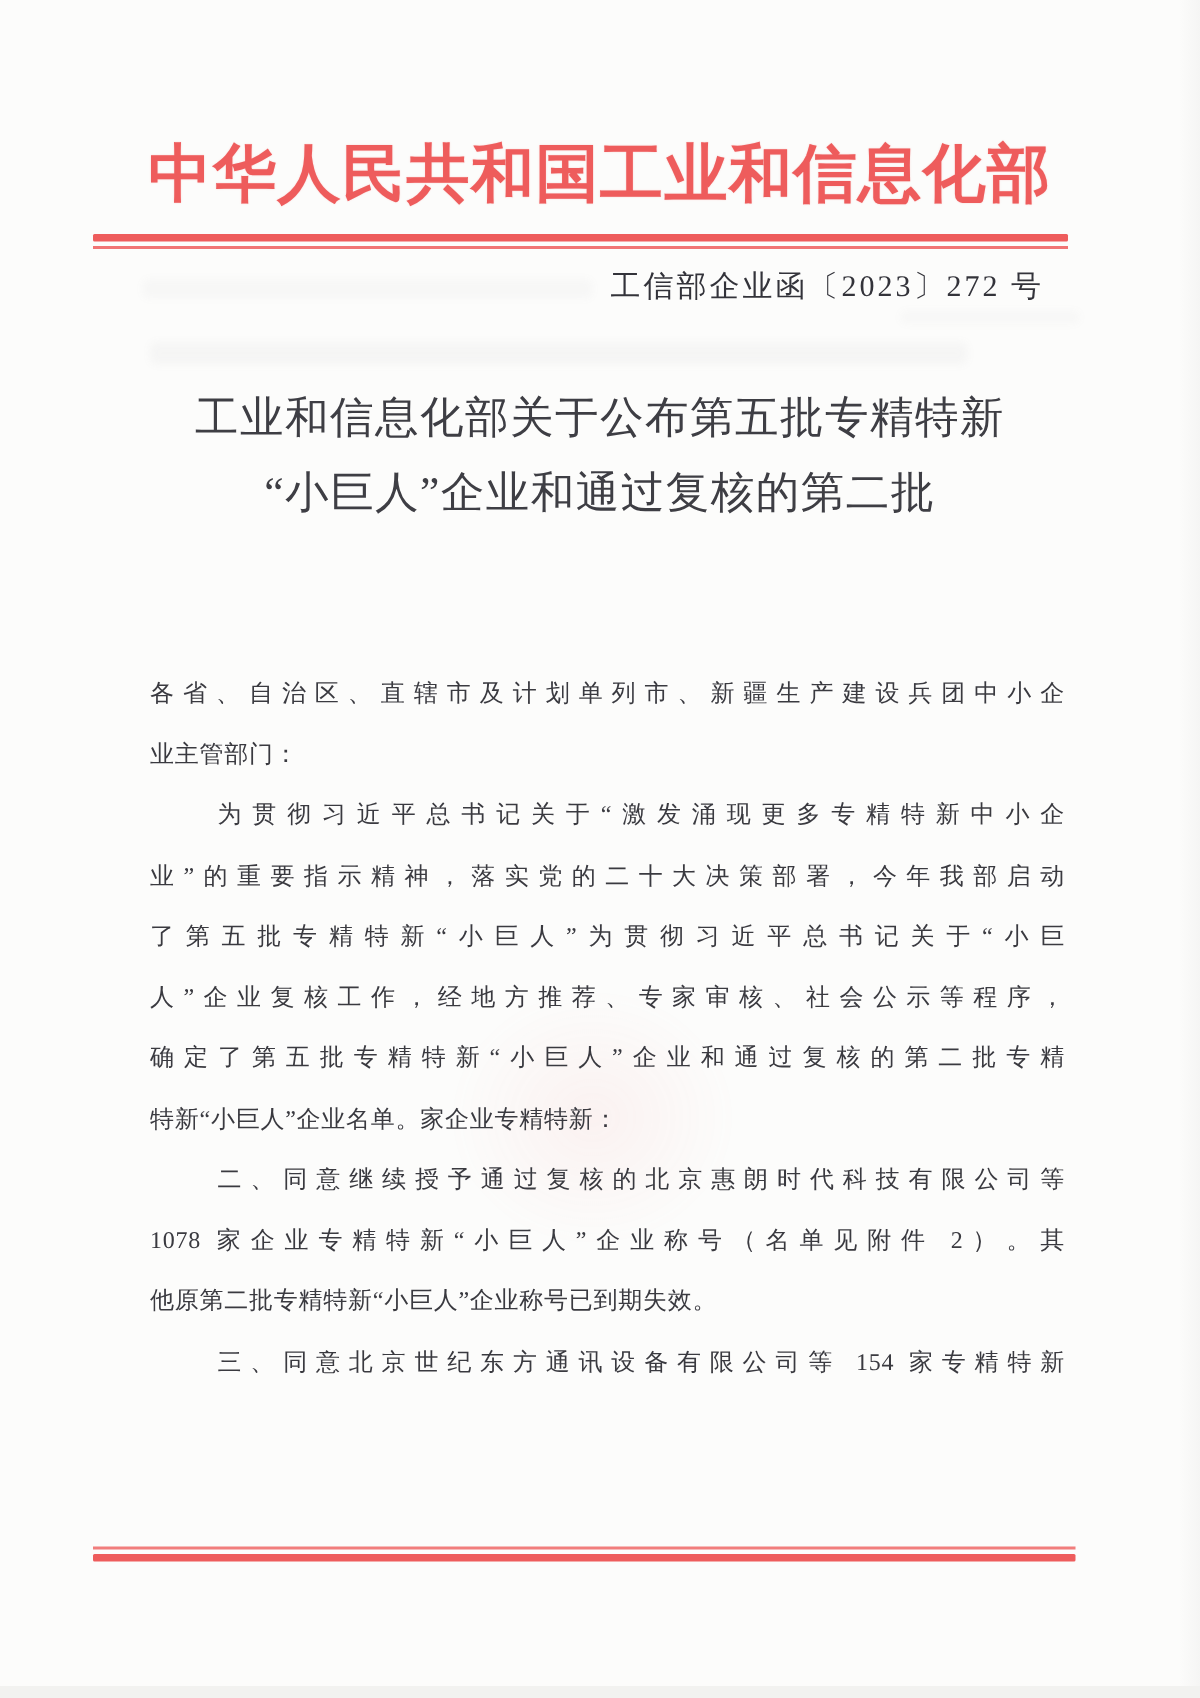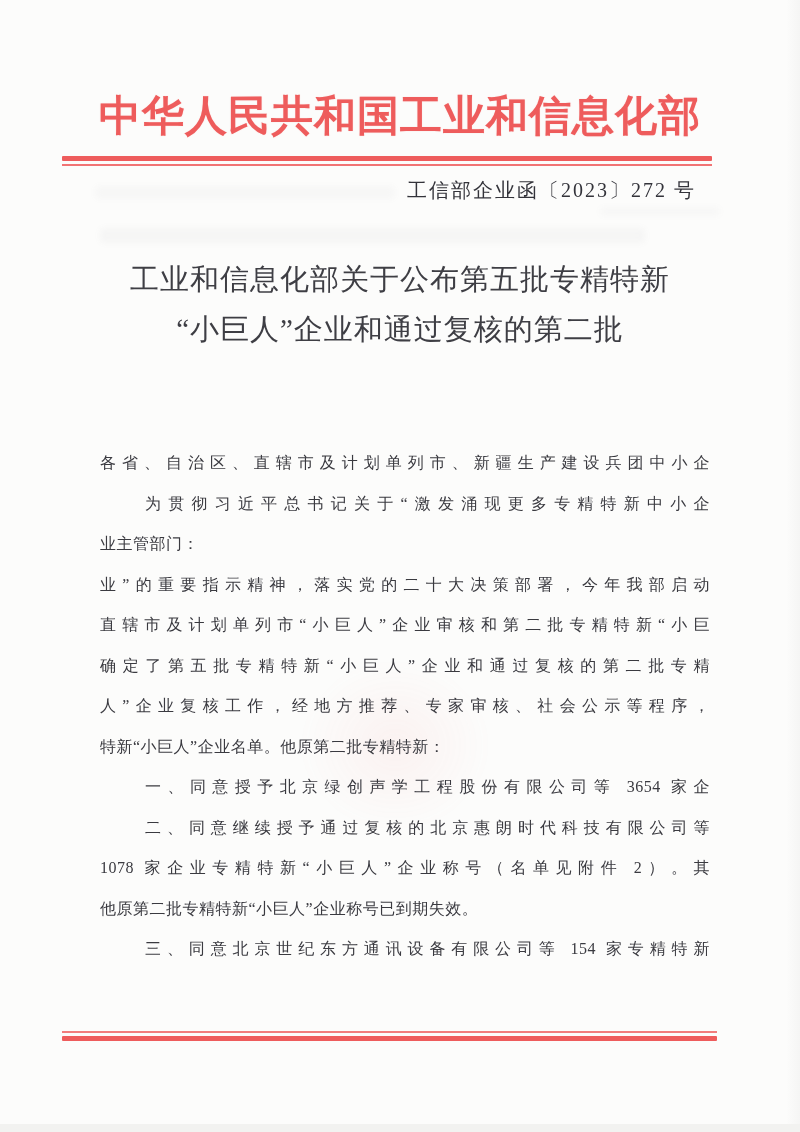--- a/index.html
+++ b/index.html
@@ -109,28 +109,27 @@
 
   <div class="doc-no">工信部企业函〔2023〕272 号</div>
 
   <div class="title">
     <div class="t-line">工业和信息化部关于公布第五批专精特新</div>
     <div class="t-line">“小巨人”企业和通过复核的第二批</div>
   </div>
 
   <div class="body-text">
     <div class="ln">各省、自治区、直辖市及计划单列市、新疆生产建设兵团中小企</div>
+    <div class="ln end">业主管部门：</div>
     <div class="ln indent">为贯彻习近平总书记关于“激发涌现更多专精特新中小企</div>
-    <div class="ln end">业主管部门：</div>
     <div class="ln">业”的重要指示精神，落实党的二十大决策部署，今年我部启动</div>
-    <div class="ln">直辖市及计划单列市“小巨人”企业审核和第二批专精特新“小巨</div>
+    <div class="ln">了第五批专精特新“小巨人”为贯彻习近平总书记关于“小巨</div>
+    <div class="ln">人”企业复核工作，经地方推荐、专家审核、社会公示等程序，</div>
     <div class="ln">确定了第五批专精特新“小巨人”企业和通过复核的第二批专精</div>
-    <div class="ln">人”企业复核工作，经地方推荐、专家审核、社会公示等程序，</div>
-    <div class="ln end">特新“小巨人”企业名单。他原第二批专精特新：</div>
-    <div class="ln indent">一、同意授予北京绿创声学工程股份有限公司等 3654 家企</div>
+    <div class="ln end">特新“小巨人”企业名单。家企业专精特新：</div>
     <div class="ln indent">二、同意继续授予通过复核的北京惠朗时代科技有限公司等</div>
     <div class="ln">1078 家企业专精特新“小巨人”企业称号（名单见附件 2）。其</div>
     <div class="ln end">他原第二批专精特新“小巨人”企业称号已到期失效。</div>
     <div class="ln indent">三、同意北京世纪东方通讯设备有限公司等 154 家专精特新</div>
   </div>
 
   <div class="rule-bottom">
     <div class="bar-thin"></div>
     <div class="bar-thick"></div>
   </div>

